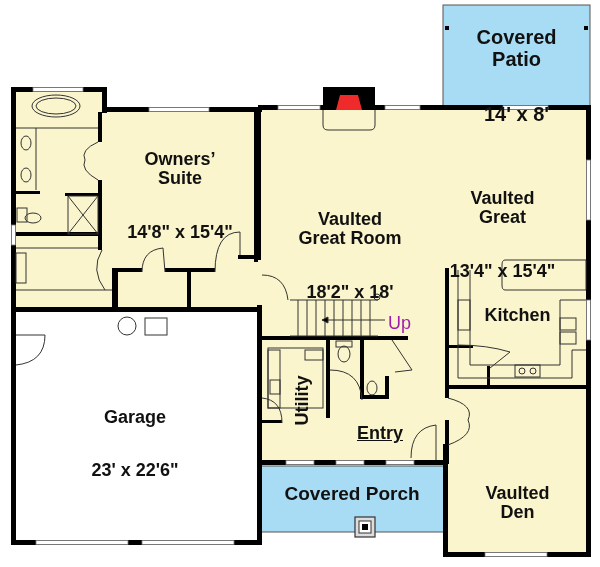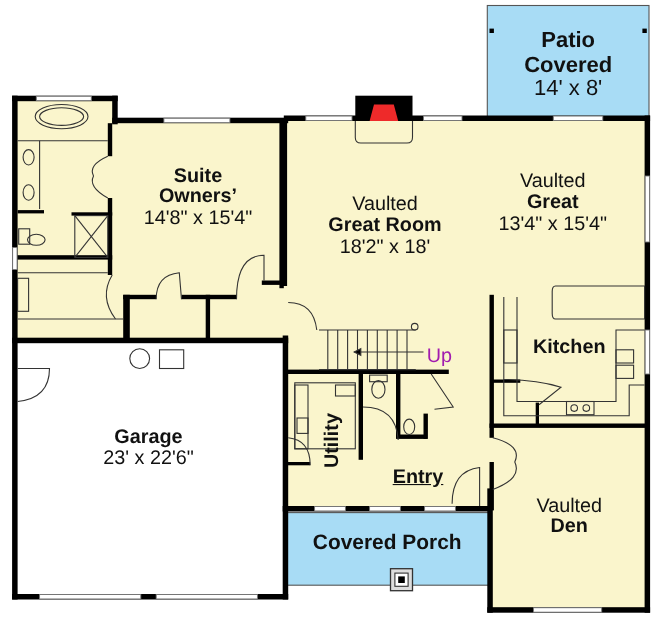--- a/index.html
+++ b/index.html
@@ -1,20 +1,20 @@
 <!DOCTYPE html>
 <html><head>
 <meta charset="utf-8">
 <style>
   html, body { margin: 0; padding: 0; background: #ffffff; }
   body { width: 600px; height: 567px; position: relative; overflow: hidden; }
   #plan { position: absolute; left: 0; top: 0; width: 600px; height: 567px; }
   .lbl { position: absolute; text-align: center; color: #111; font-family: "Liberation Sans", sans-serif; line-height: 1.08; white-space: nowrap; }
   .lbl .b { font-weight: bold; display: block; }
-  .lbl .n { font-weight: normal; display: block; }
+  .lbl .n { font-weight: bold; display: block; margin-top: 34px; }
   .up { position: absolute; font-family: "Liberation Sans", sans-serif; font-size: 18px; color: #a21caf; }
   .vert { position: absolute; font-family: "Liberation Sans", sans-serif; font-weight: bold; font-size: 18px; color: #111; transform: rotate(-90deg); transform-origin: center center; white-space: nowrap; }
 </style>
 </head>
 <body>
 
 <svg id="plan" viewBox="0 0 600 567" xmlns="http://www.w3.org/2000/svg">
 
   <rect x="443" y="5" width="147" height="103" fill="#a8dcf5" stroke="#555" stroke-width="1"></rect>
   <rect x="445" y="26" width="4" height="4" fill="#000"></rect>
@@ -169,28 +169,28 @@
     <rect x="560" y="318" width="16" height="12"></rect>
     <rect x="560" y="332" width="16" height="12"></rect>
     <rect x="515" y="365" width="25" height="12"></rect>
     <circle cx="522" cy="371" r="3"></circle>
     <circle cx="533" cy="371" r="3"></circle>
     <rect x="458" y="300" width="12" height="30"></rect>
   </g>
 </svg>
 
 <div class="lbl" style="left:444px; top:27px; width:145px; font-size:20px;">
+  <span class="b">Covered</span>
   <span class="b">Patio</span>
-  <span class="b">Covered</span>
   <span class="n">14' x 8'</span>
 </div>
 
 <div class="lbl" style="left:110px; top:150px; width:140px; font-size:18px;">
+  <span class="b">Owners’</span>
   <span class="b">Suite</span>
-  <span class="b">Owners’</span>
   <span class="n">14'8" x 15'4"</span>
 </div>
 
 <div class="lbl" style="left:270px; top:176px; width:160px; font-size:18px;">
   <span class="n">Vaulted</span>
   <span class="b">Great Room</span>
   <span class="n">18'2" x 18'</span>
 </div>
 
 <div class="lbl" style="left:440px; top:155px; width:125px; font-size:18px;">
@@ -198,21 +198,21 @@
   <span class="b">Great</span>
   <span class="n">13'4" x 15'4"</span>
 </div>
 
 <div class="lbl" style="left:475px; top:306px; width:85px; font-size:18px;">
   <span class="b">Kitchen</span>
 </div>
 
 <div class="up" style="left:388px; top:313px;">Up</div>
 
-<div class="lbl" style="left:60px; top:388px; width:150px; font-size:18px;">
+<div class="lbl" style="left:60px; top:408px; width:150px; font-size:18px;">
   <span class="b">Garage</span>
   <span class="n">23' x 22'6"</span>
 </div>
 
 <div class="vert" style="left:272px; top:390px; width:60px; text-align:center;">Utility</div>
 
 <div class="lbl" style="left:345px; top:424px; width:70px; font-size:18px;text-decoration:underline;">
   <span class="b">Entry</span>
 </div>
 

